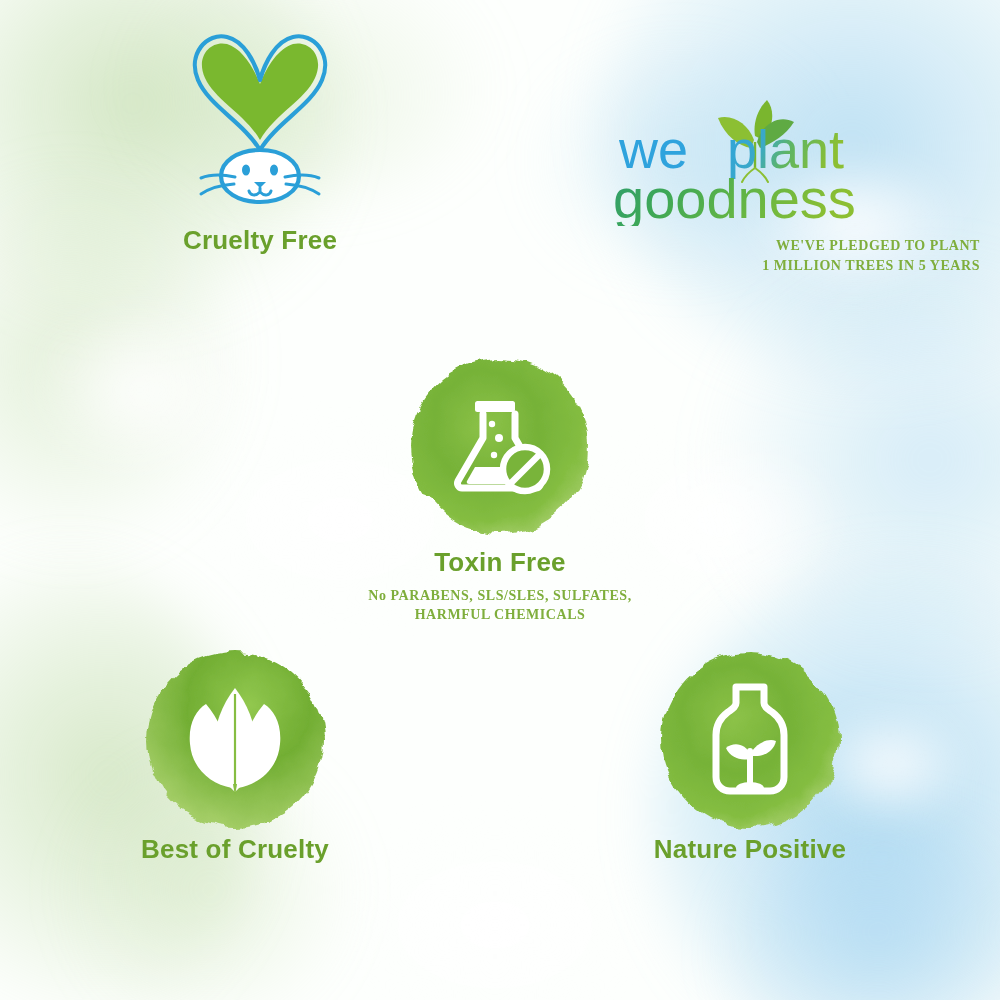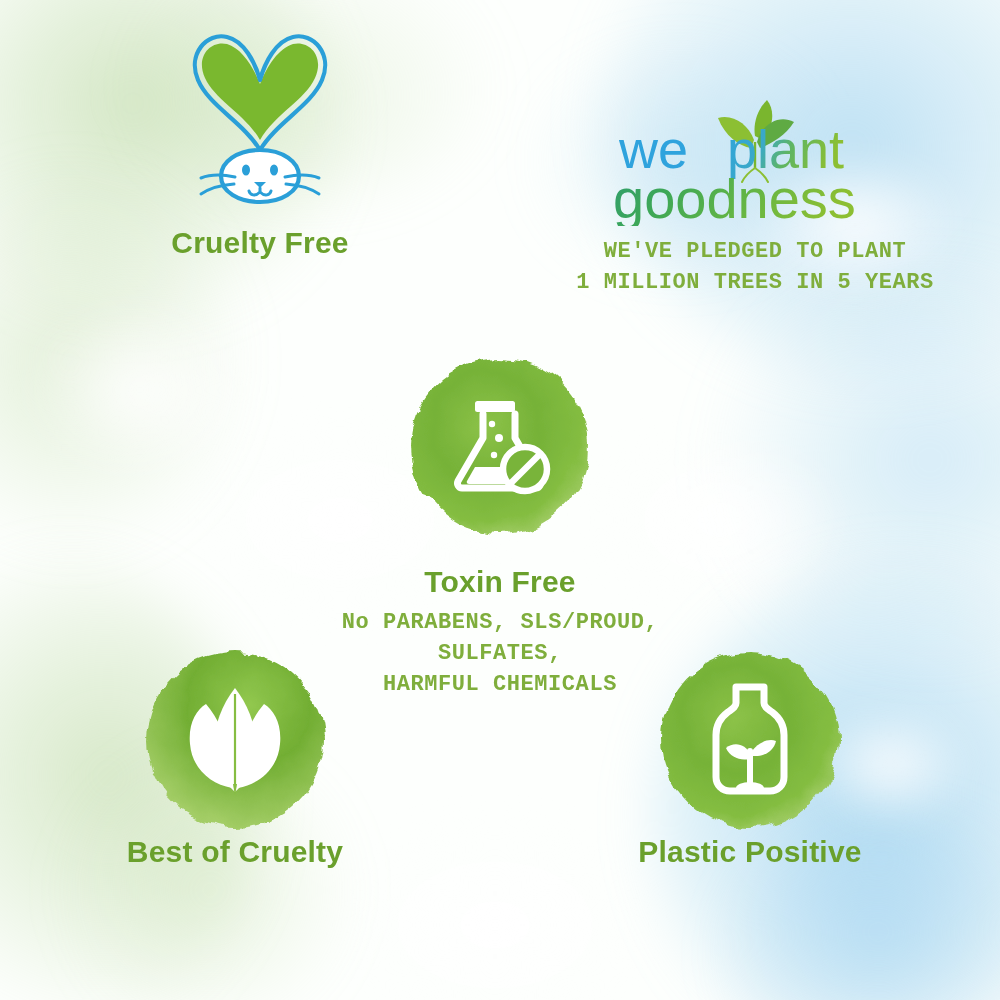--- a/index.html
+++ b/index.html
@@ -70,30 +70,30 @@
   .c6 { left: 20px;   top: 300px; width: 240px; height: 180px; }
 
   
   .panel {
     position: absolute;
     text-align: center;
   }
   .title {
     font-family: "Liberation Sans", sans-serif;
     font-weight: bold;
-    font-size: 30px;
+    font-size: 26px;
     color: #6aa02c;
     letter-spacing: .2px;
     margin: 0;
     line-height: 1.1;
   }
   .desc {
-    font-family: Liberation Mono, monospace;
+    font-family: Liberation Serif, serif;
     font-weight: bold;
-    font-size: 22px;
+    font-size: 14px;
     color: #7fae3c;
     letter-spacing: .55px;
     line-height: 1.42;
     margin: 9px 0 0 0;
     text-transform: uppercase;
     white-space: pre-line;
   }
   .desc.mixed { text-transform: none; }
 
   
@@ -109,29 +109,29 @@
   }
   .disc-icon {
     position: absolute;
     left: 50%;
     top: 50%;
     transform: translate(-50%, -50%);
   }
 
   
   #block-cruelty  { left: 35px;  top: 22px;  width: 450px; }
-  #block-plant    { left: 530px; top: 96px;  width: 450px; }
+  #block-plant    { left: 530px; top: 96px;  width: 450px; text-align: right; }
   #block-toxin    { left: 275px; top: 352px; width: 450px; }
   #block-nature   { left: 10px;  top: 645px; width: 450px; }
   #block-plastic  { left: 525px; top: 645px; width: 450px; }
 
   #bunny-mark { width: 190px; height: 190px; margin: 0 auto 14px auto; display:block; }
   #plant-logo { width: 300px; height: 130px; margin: 0 auto 10px auto; display:block; }
 
-  .title-tight { margin-top: 23px; }
+  .title-tight { margin-top: 6px; }
 </style>
 </head>
 <body>
 
 <div id="stage">
 
   <div class="bg-layer">
     <div class="wash w-g5"></div>
     <div class="wash w-g1"></div>
     <div class="wash w-g2"></div>
@@ -270,21 +270,21 @@
         <circle cx="46" cy="31" r="3.2" fill="#ffffff"></circle>
         <circle cx="53" cy="45" r="4" fill="#ffffff"></circle>
         <circle cx="48" cy="62" r="3.2" fill="#ffffff"></circle>
 
         <circle cx="79" cy="76" r="23" fill="#79b43a"></circle>
         <circle cx="79" cy="76" r="22" fill="none" stroke="#ffffff" stroke-width="6.5"></circle>
         <line x1="64.5" y1="90.5" x2="93.5" y2="61.5" stroke="#ffffff" stroke-width="6.5" stroke-linecap="round"></line>
       </svg>
     </div>
     <h2 class="title title-tight">Toxin Free</h2>
-    <p class="desc mixed">No PARABENS, SLS/PROUD, SULFATES,
+    <p class="desc mixed">No PARABENS, SLS/SLES, SULFATES,
 HARMFUL CHEMICALS</p>
   </div>
 
   <div class="panel" id="block-nature">
     <div class="disc-wrap">
       <svg class="disc" viewBox="0 0 190 190">
         <circle cx="95" cy="95" r="88" fill="url(#discGrad2)" filter="url(#wcRough2)"></circle>
       </svg>
       <svg class="disc-icon" width="110" height="112" viewBox="0 0 110 112">
 
@@ -320,16 +320,16 @@
 
         <path d="M52 106 L52 70" stroke="#ffffff" stroke-width="6" stroke-linecap="round"></path>
 
         <ellipse cx="52" cy="107" rx="14" ry="6" fill="#ffffff"></ellipse>
 
         <path d="M51 78 C 42 80, 32 76, 28 67 C 36 60, 48 63, 52 73 Z" fill="#ffffff"></path>
 
         <path d="M54 70 C 60 62, 70 57, 78 60 C 76 70, 66 76, 55 75 Z" fill="#ffffff"></path>
       </svg>
     </div>
-    <h2 class="title">Plastic Positive</h2>
+    <h2 class="title">Nature Positive</h2>
   </div>
 
 </div>
 
 </body></html>

